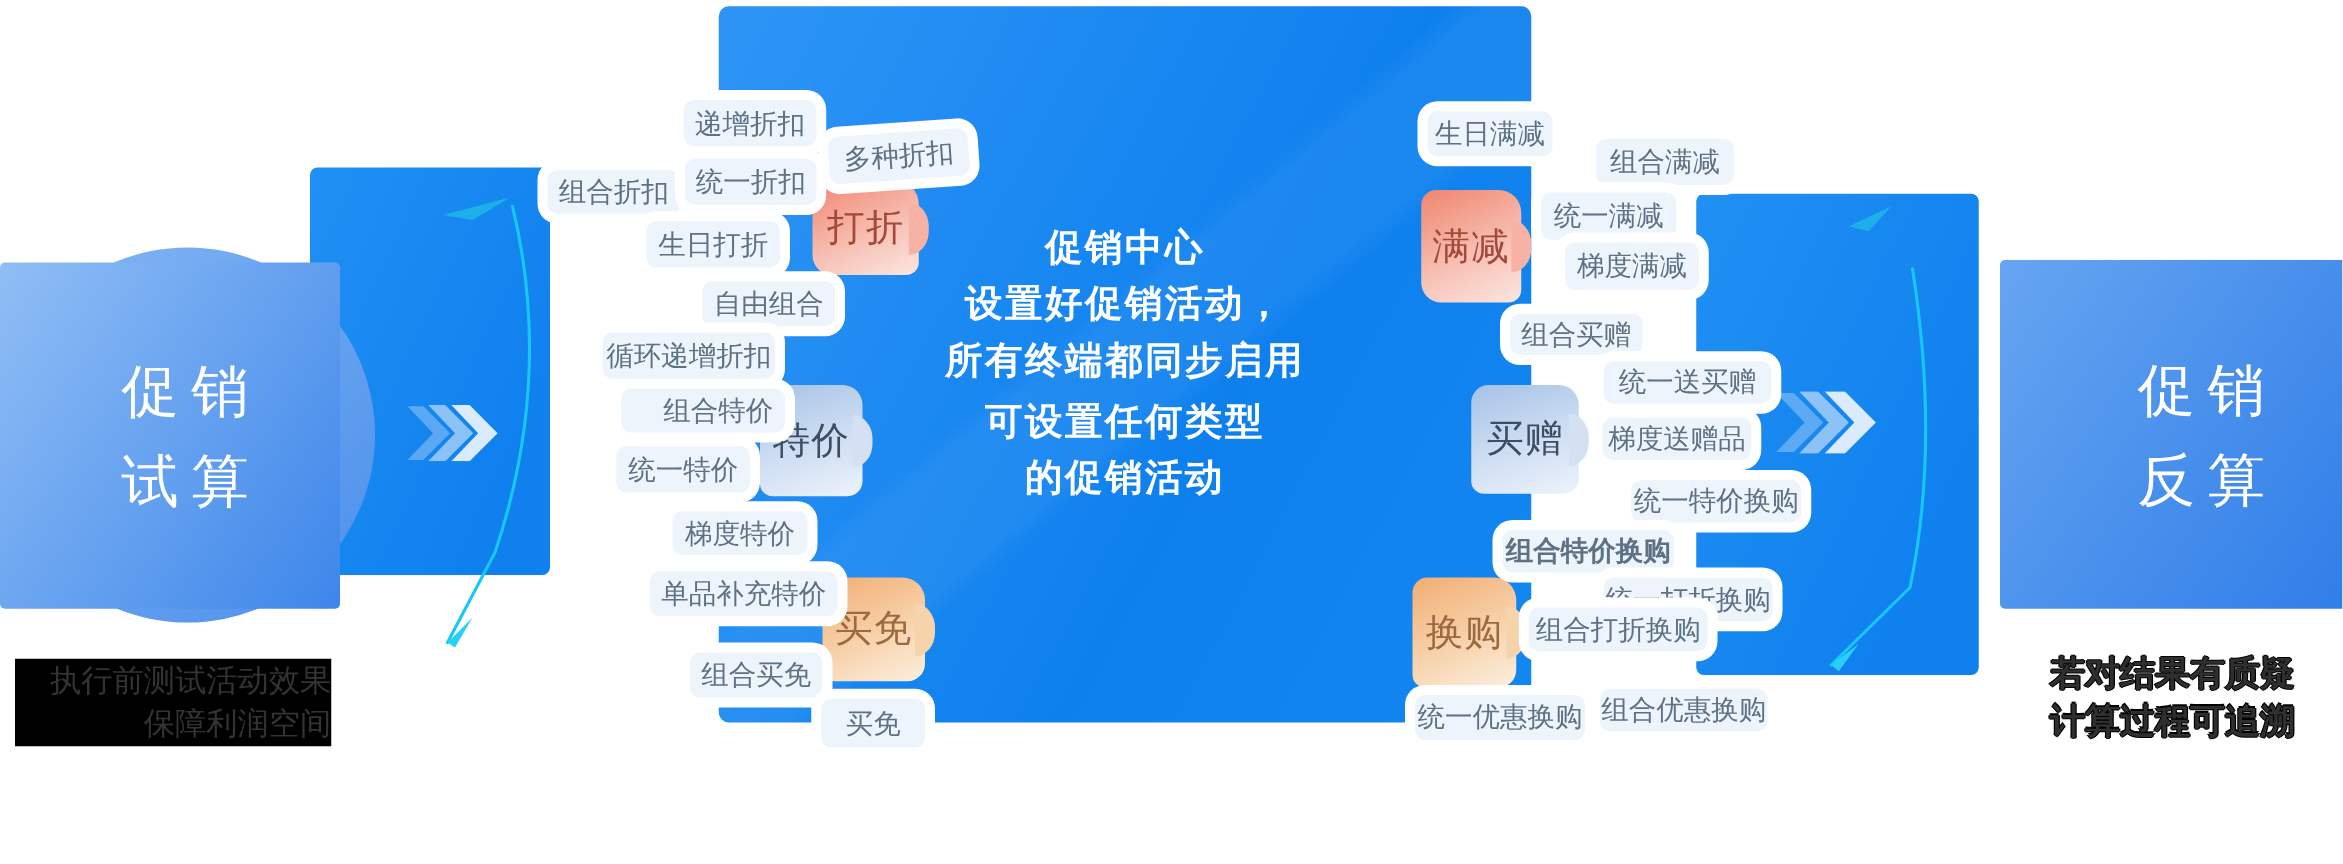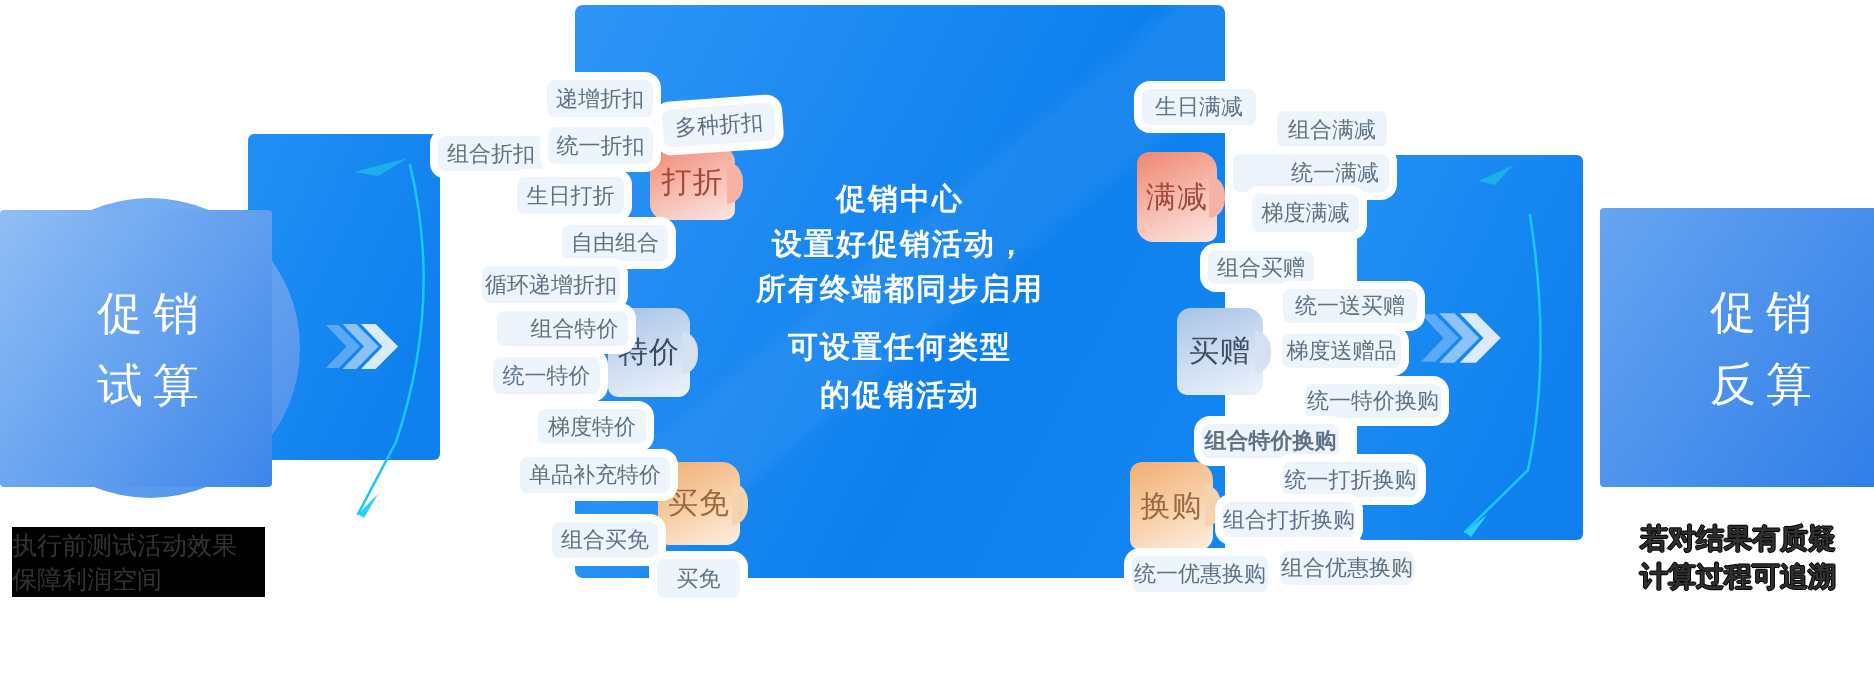--- a/index.html
+++ b/index.html
@@ -14,21 +14,21 @@
     z-index:1;
   }
   .center-box::after{
     content:"";position:absolute;inset:0;border-radius:8px;
     background:linear-gradient(140deg,transparent 44%,rgba(255,255,255,0.05) 46%,rgba(255,255,255,0.05) 55%,transparent 57%);
   }
   .center-text{
     position:absolute;left:0;top:176px;width:100%;text-align:center;
     color:#ffffff;font-size:30px;font-weight:700;line-height:45px;letter-spacing:2px;z-index:2;
   }
-  .center-text .part2{margin-top:16px;font-family:Liberation Mono, monospace;}
+  .center-text .part2{margin-top:4px;}
   
   .arrow-box{
     position:absolute;background:linear-gradient(115deg,#2190f4 0%,#0f80ee 80%);
     border-radius:6px;z-index:1;
   }
   #arrow-left{left:248px;top:134px;width:192px;height:326px;}
   #arrow-right{left:1357px;top:155px;width:226px;height:385px;}
   .chevrons{position:absolute;}
   .curve-svg{position:absolute;overflow:visible;}
   
@@ -41,21 +41,21 @@
     color:#fff;z-index:3;border-radius:4px;padding-left:24px;
   }
   #panel-left{left:0;top:210px;width:248px;height:277px;
     background:linear-gradient(125deg,#90bef5 0%,#3d86ea 100%);}
   #panel-right{left:1600px;top:208px;width:274px;height:279px;
     background:linear-gradient(125deg,#66a5f1 0%,#2d7ce8 100%);}
   .panel-title{font-size:46px;letter-spacing:10px;text-indent:10px;line-height:72px;font-weight:400;}
   
   .caption-dark{
     position:absolute;left:12px;top:527px;width:253px;height:70px;background:#000000;
-    color:#333333;font-size:25px;line-height:34px;text-align:left;
+    color:#333333;font-size:25px;line-height:34px;text-align:right;
     display:flex;flex-direction:column;justify-content:center;z-index:4;
   }
   .caption-outline{
     position:absolute;left:1604px;top:520px;width:268px;color:#2f2f2f;font-weight:700;
     font-size:28px;line-height:38px;text-align:center;z-index:4;
     text-shadow:-1px 0 #000,1px 0 #000,0 -1px #000,0 1px #000;
   }
   
   .tag{
     position:absolute;background:#edf4fb;border-radius:8px;color:#5e7185;font-size:22px;
@@ -155,27 +155,27 @@
   <div class="tag" style="left:517px;top:177px;width:107px;height:37px;">生日打折</div>
   <div class="tag" style="left:562px;top:225px;width:106px;height:36px;font-family:Liberation Serif, serif;">自由组合</div>
   <div class="tag" style="left:482px;top:266px;width:138px;height:37px;">循环递增折扣</div>
   <div class="tag" style="left:497px;top:311px;width:107px;height:35px;padding-left:24px;">组合特价</div>
   <div class="tag" style="left:473px;top:357px;width:107px;height:37px;margin-left:20px;">统一特价</div>
   <div class="tag" style="left:538px;top:409px;width:108px;height:35px;">梯度特价</div>
   <div class="tag" style="left:520px;top:457px;width:150px;height:36px;">单品补充特价</div>
   <div class="tag" style="left:552px;top:522px;width:106px;height:36px;">组合买免</div>
   <div class="tag" style="left:657px;top:559px;width:83px;height:39px;">买免</div>
 
-  <div class="tag" style="left:1142px;top:89px;width:114px;height:36px;">生日满减</div>
+  <div class="tag" style="left:1142px;top:89px;width:100px;height:36px;">生日满减</div>
   <div class="tag" style="left:1277px;top:111px;width:110px;height:37px;">组合满减</div>
-  <div class="tag" style="left:1233px;top:154px;width:108px;height:38px;padding-left:48px;">统一满减</div>
+  <div class="tag" style="left:1233px;top:154px;width:108px;height:38px;">统一满减</div>
   <div class="tag" style="left:1252px;top:194px;width:107px;height:38px;">梯度满减</div>
   <div class="tag" style="left:1208px;top:251px;width:106px;height:33px;">组合买赠</div>
   <div class="tag" style="left:1283px;top:289px;width:134px;height:34px;">统一送买赠</div>
   <div class="tag" style="left:1282px;top:334px;width:119px;height:34px;">梯度送赠品</div>
   <div class="tag" style="left:1305px;top:384px;width:136px;height:34px;">统一特价换购</div>
   <div class="tag" style="left:1202px;top:424px;width:137px;height:34px;font-weight:bold;">组合特价换购</div>
   <div class="tag" style="left:1283px;top:462px;width:135px;height:35px;">统一打折换购</div>
-  <div class="tag" style="left:1223px;top:502px;width:132px;height:35px;text-align:center;">组合打折换购</div>
+  <div class="tag" style="left:1223px;top:486px;width:143px;height:35px;text-align:center;">组合打折换购</div>
   <div class="tag" style="left:1132px;top:556px;width:136px;height:36px;">统一优惠换购</div>
   <div class="tag" style="left:1280px;top:551px;width:134px;height:34px;">组合优惠换购</div>
 
 </div>
 
 </body></html>

